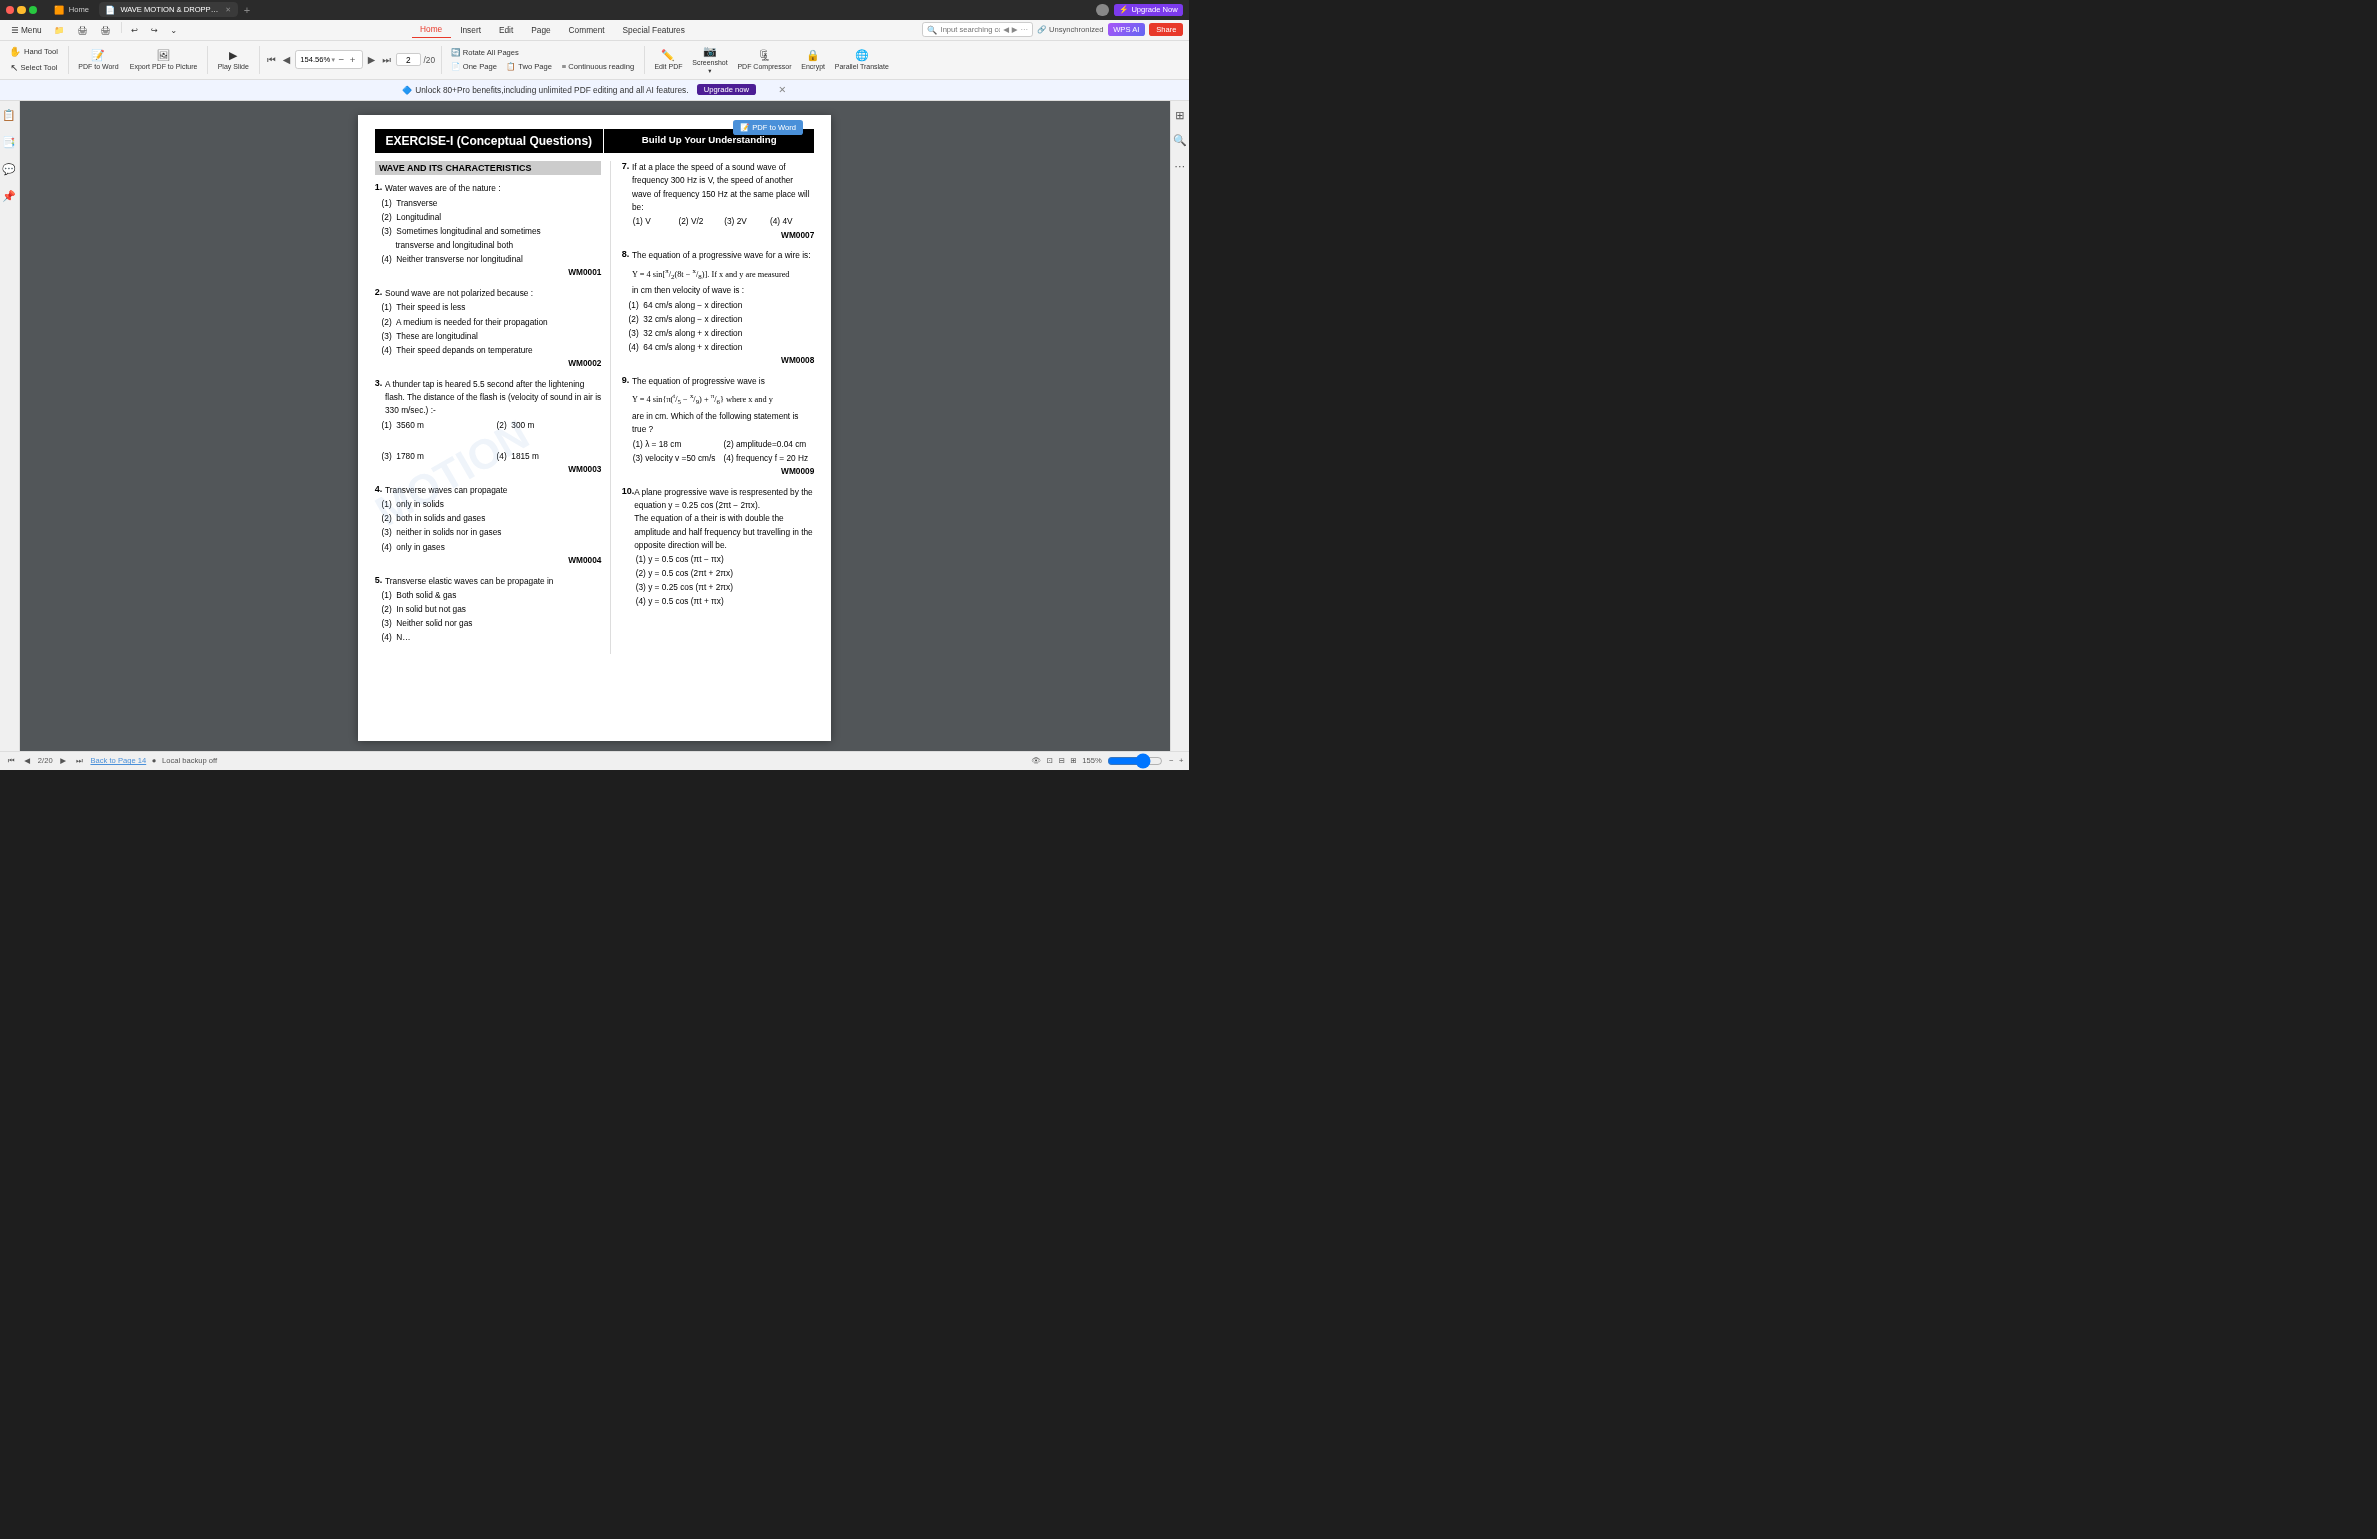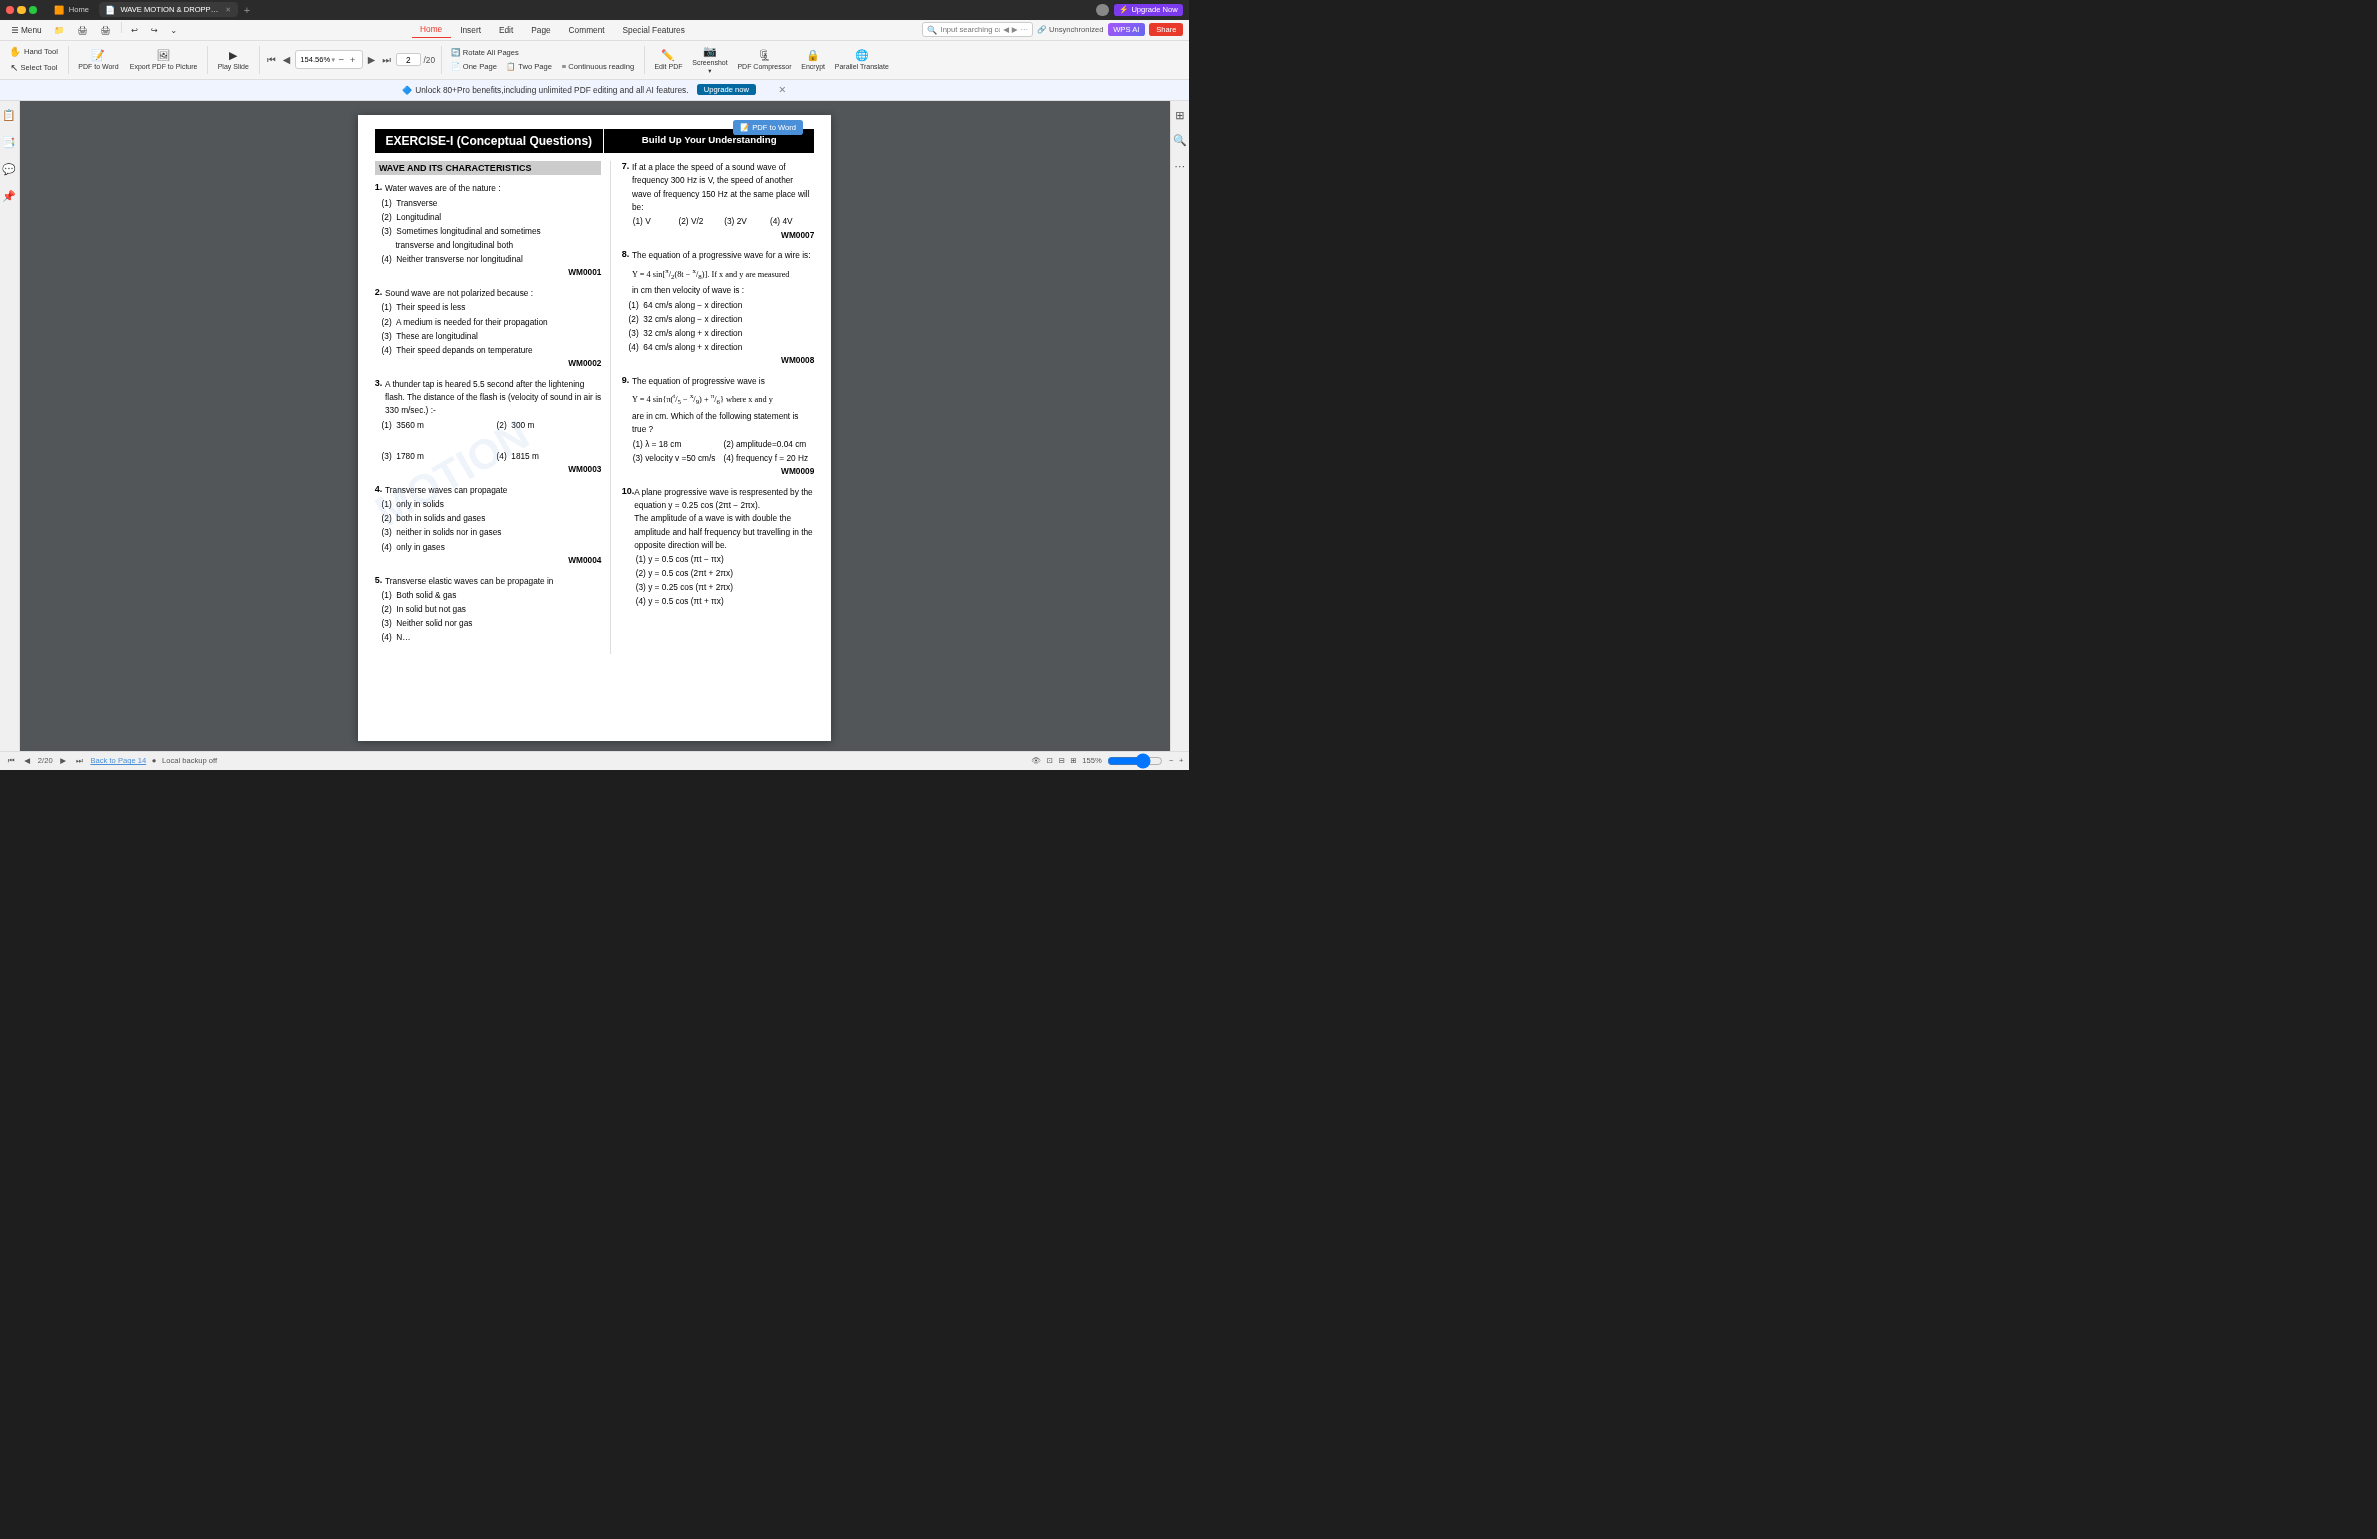--- a/index.html
+++ b/index.html
@@ -47,21 +47,21 @@
     .zoom-group { display: flex; align-items: center; gap: 1.4px; border: 0.7px solid #ccc; border-radius: 2.8px; background: white; padding: 1.4px 4.2px; }
     .page-nav { display: flex; align-items: center; gap: 2.8px; }
     .page-input { width: 25px; border: 0.7px solid #ccc; border-radius: 2.1px; text-align: center; font-size: 8.3px; padding: 0.7px 2.1px; }
     .page-total { font-size: 8.3px; color: #555; }
     .toolbar-right { display: flex; align-items: center; gap: 1.4px; }
     .tool-btn-v { display: flex; flex-direction: column; align-items: center; gap: 0.7px; padding: 2.1px 4.2px; border-radius: 2.1px; cursor: pointer; color: #333; font-size: 7px; }
     .tool-btn-v .icon { font-size: 11px; }
 
     
     .promo-bar { height: 21px; background: #f0f4ff; border-bottom: 0.7px solid #ddd; display: flex; align-items: center; justify-content: center; gap: 8.3px; font-size: 8.3px; color: #333; }
-    .promo-upgrade { background: #0369a1; color: white; border: none; border-radius: 2.8px; padding: 1.4px 7px; font-size: 7.6px; cursor: pointer; }
+    .promo-upgrade { background: #4c1d95; color: white; border: none; border-radius: 2.8px; padding: 1.4px 7px; font-size: 7.6px; cursor: pointer; }
     .promo-close { color: #888; cursor: pointer; margin-left: 14px; font-size: 9.7px; }
 
     
     .main-area { display: flex; height: calc(770px - 19.5px - 21px - 39px - 21px - 19.5px); background: #525659; }
 
     
     .left-sidebar { width: 19.5px; background: #f0f0f0; border-right: 0.7px solid #ddd; display: flex; flex-direction: column; align-items: center; padding: 5.6px 0; gap: 8.3px; }
     .sidebar-icon { font-size: 11px; color: #555; cursor: pointer; padding: 2.8px; }
 
     
@@ -391,21 +391,21 @@
               <div class="opt">(4) frequency f = 20 Hz</div>
             </div>
             <div class="wm">WM0009</div>
           </div>
 
           <div class="question">
             <div style="display:flex;gap:0;">
               <span class="q-num-bold">10.</span>
               <div>
                 <div class="q-text">A  plane  progressive  wave  is  respresented  by  the equation y = 0.25 cos (2πt − 2πx).</div>
-                <div class="q-text">The  amplitude  of  a  wave  is  with  double  the amplitude and half frequency but travelling in the opposite direction will be.</div>
+                <div class="q-text">The  equation  of  a  their  is  with  double  the amplitude and half frequency but travelling in the opposite direction will be.</div>
               </div>
             </div>
             <div class="opt" style="margin-left:14px;">(1) y = 0.5 cos (πt − πx)</div>
             <div class="opt" style="margin-left:14px;">(2) y = 0.5 cos (2πt + 2πx)</div>
             <div class="opt" style="margin-left:14px;">(3) y = 0.25 cos (πt + 2πx)</div>
             <div class="opt" style="margin-left:14px;">(4) y = 0.5 cos (πt + πx)</div>
           </div>
         </div>
       </div>
     </div>

